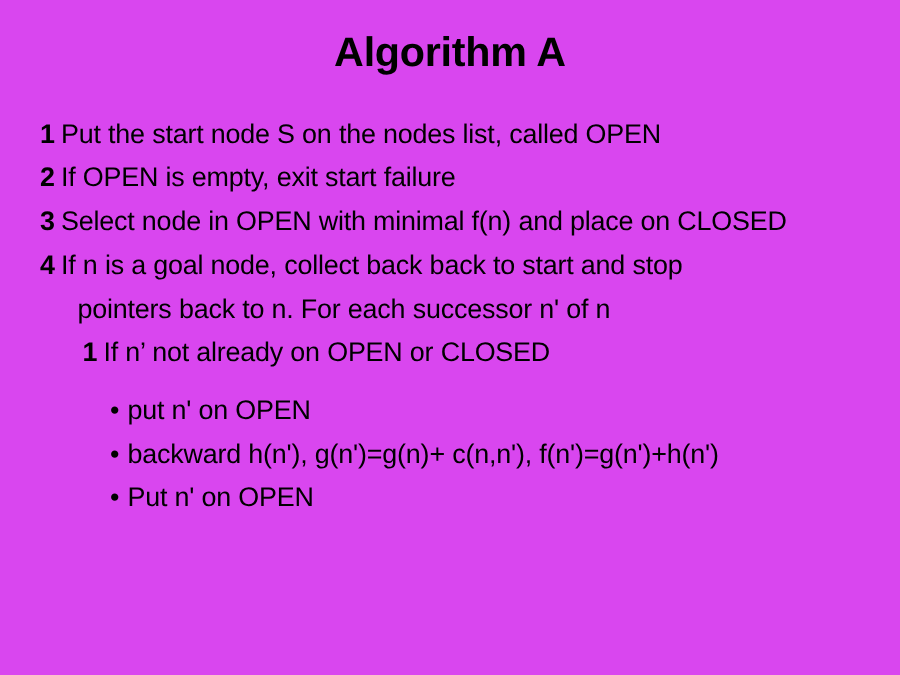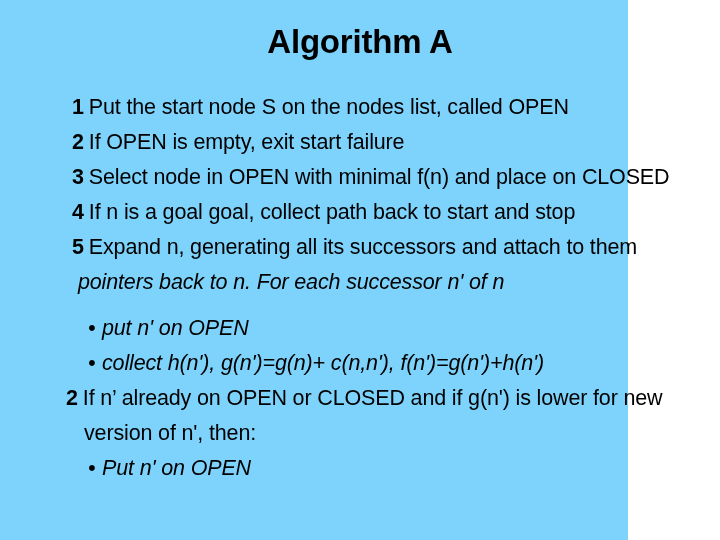--- a/index.html
+++ b/index.html
@@ -10,23 +10,23 @@
   body {
     width: 720px;
     height: 540px;
     overflow: hidden;
     font-family: "Liberation Sans", sans-serif;
     color: #000000;
     -webkit-font-smoothing: none;
   }
   .slide {
     position: relative;
-    width: 628px;
+    width: 720px;
     height: 540px;
-    background: #7dd3fc;
+    background: #d946ef;
   }
   .slide-title {
     position: absolute;
     top: 24px;
     left: 0;
     width: 720px;
     text-align: center;
     font-size: 33px;
     font-weight: bold;
     letter-spacing: -0.2px;
@@ -40,25 +40,25 @@
     width: 720px;
   }
   .line {
     display: block;
     font-size: 21.5px;
     line-height: 35px;
     white-space: nowrap;
     letter-spacing: -0.15px;
   }
   
-  .lvl1 { padding-left: 32px; text-indent: -0px; margin-left: 40px; }
-  .lvl1-cont { padding-left: 78px; font-style: italic; }
+  .lvl1 { padding-left: 32px; text-indent: -0px; }
+  .lvl1-cont { padding-left: 62px; }
   .lvl2 { padding-left: 66px; }
   .lvl2-cont { padding-left: 84px; }
-  .lvl3 { padding-left: 88px; font-style: italic; }
+  .lvl3 { padding-left: 88px; }
 
   .marker {
     font-weight: bold;
   }
   .marker-sp {
     display: inline-block;
     width: 5px;
   }
   .bullet {
     display: inline-block;
@@ -84,47 +84,41 @@
 
     <div class="line lvl1">
       <span class="marker">2</span><span class="marker-sp"></span><span class="txt">If OPEN is empty, exit start failure</span>
     </div>
 
     <div class="line lvl1">
       <span class="marker">3</span><span class="marker-sp"></span><span class="txt">Select node in OPEN with minimal f(n) and place on CLOSED</span>
     </div>
 
     <div class="line lvl1">
-      <span class="marker">4</span><span class="marker-sp"></span><span class="txt">If n is a goal goal, collect path back to start and stop</span>
+      <span class="marker">4</span><span class="marker-sp"></span><span class="txt">If n is a goal node, collect back back to start and stop</span>
     </div>
 
-    <div class="line lvl1">
-      <span class="marker">5</span><span class="marker-sp"></span><span class="txt">Expand n, generating all its successors and attach to them</span>
-    </div>
 
     <div class="line lvl1-cont">
       <span class="txt">pointers back to n.  For each successor n' of n</span>
     </div>
 
+    <div class="line lvl2">
+      <span class="marker">1</span><span class="marker-sp"></span><span class="txt">If n’ not already on OPEN or CLOSED</span>
+    </div>
 
     <div class="line lvl3 gap-before">
       <span class="bullet">•</span><span class="txt">put n' on OPEN</span>
     </div>
 
     <div class="line lvl3">
-      <span class="bullet">•</span><span class="txt">collect h(n'),  g(n')=g(n)+ c(n,n'),  f(n')=g(n')+h(n')</span>
+      <span class="bullet">•</span><span class="txt">backward h(n'),  g(n')=g(n)+ c(n,n'),  f(n')=g(n')+h(n')</span>
     </div>
 
-    <div class="line lvl2">
-      <span class="marker">2</span><span class="marker-sp"></span><span class="txt">If n’ already on OPEN or CLOSED and if g(n') is lower for new</span>
-    </div>
 
-    <div class="line lvl2-cont">
-      <span class="txt">version of n', then:</span>
-    </div>
 
 
     <div class="line lvl3">
       <span class="bullet">•</span><span class="txt">Put n' on OPEN</span>
     </div>
 
   </div>
 </div>
 
 </body></html>

